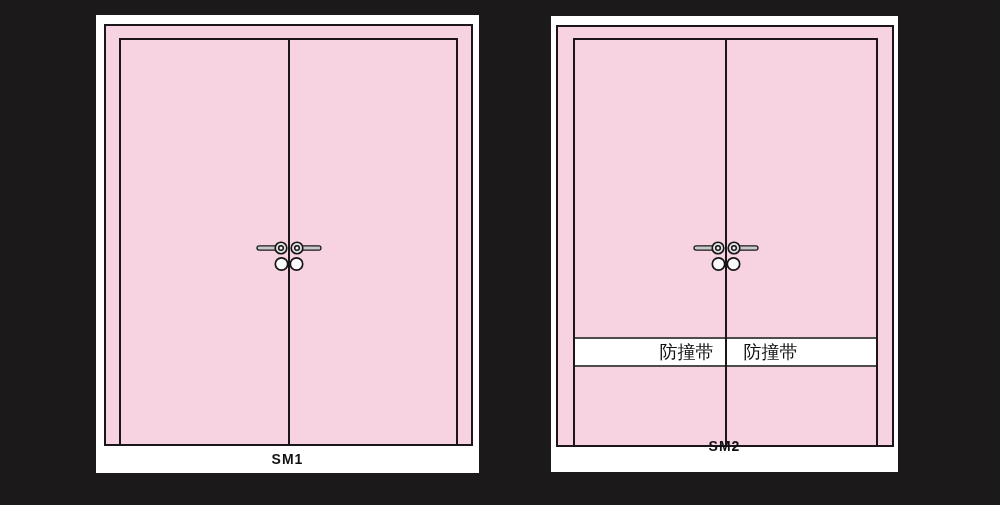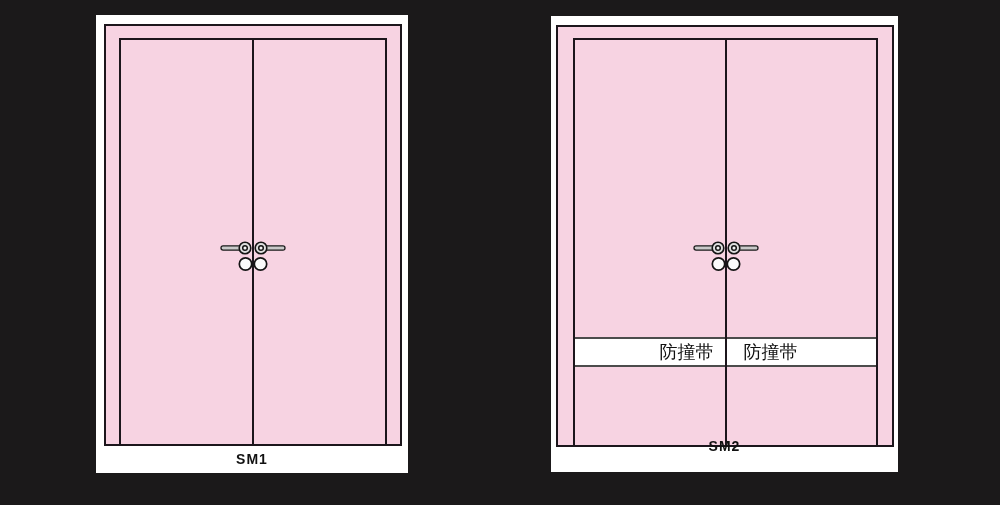--- a/index.html
+++ b/index.html
@@ -16,21 +16,21 @@
   body{
     background:var(--bg);
     position:relative;
     overflow:hidden;
     font-family:"Liberation Sans",sans-serif;
   }
   .panel{
     position:absolute;
     background:var(--panel-white);
   }
-  .panel-sm1{left:96px;top:15px;width:312px;height:458px;padding-left:8px;}
+  .panel-sm1{left:96px;top:15px;width:383px;height:458px;padding-left:8px;}
   .panel-sm2{left:551px;top:16px;width:347px;height:456px;}
 
   .frame{
     position:absolute;
     background:var(--door-pink);
     border:2px solid var(--line-black);
   }
   .panel-sm1 .frame{left:8px;top:9px;right:6px;bottom:27px;}
   .panel-sm2 .frame{left:5px;top:9px;right:4px;bottom:25px;}
 

